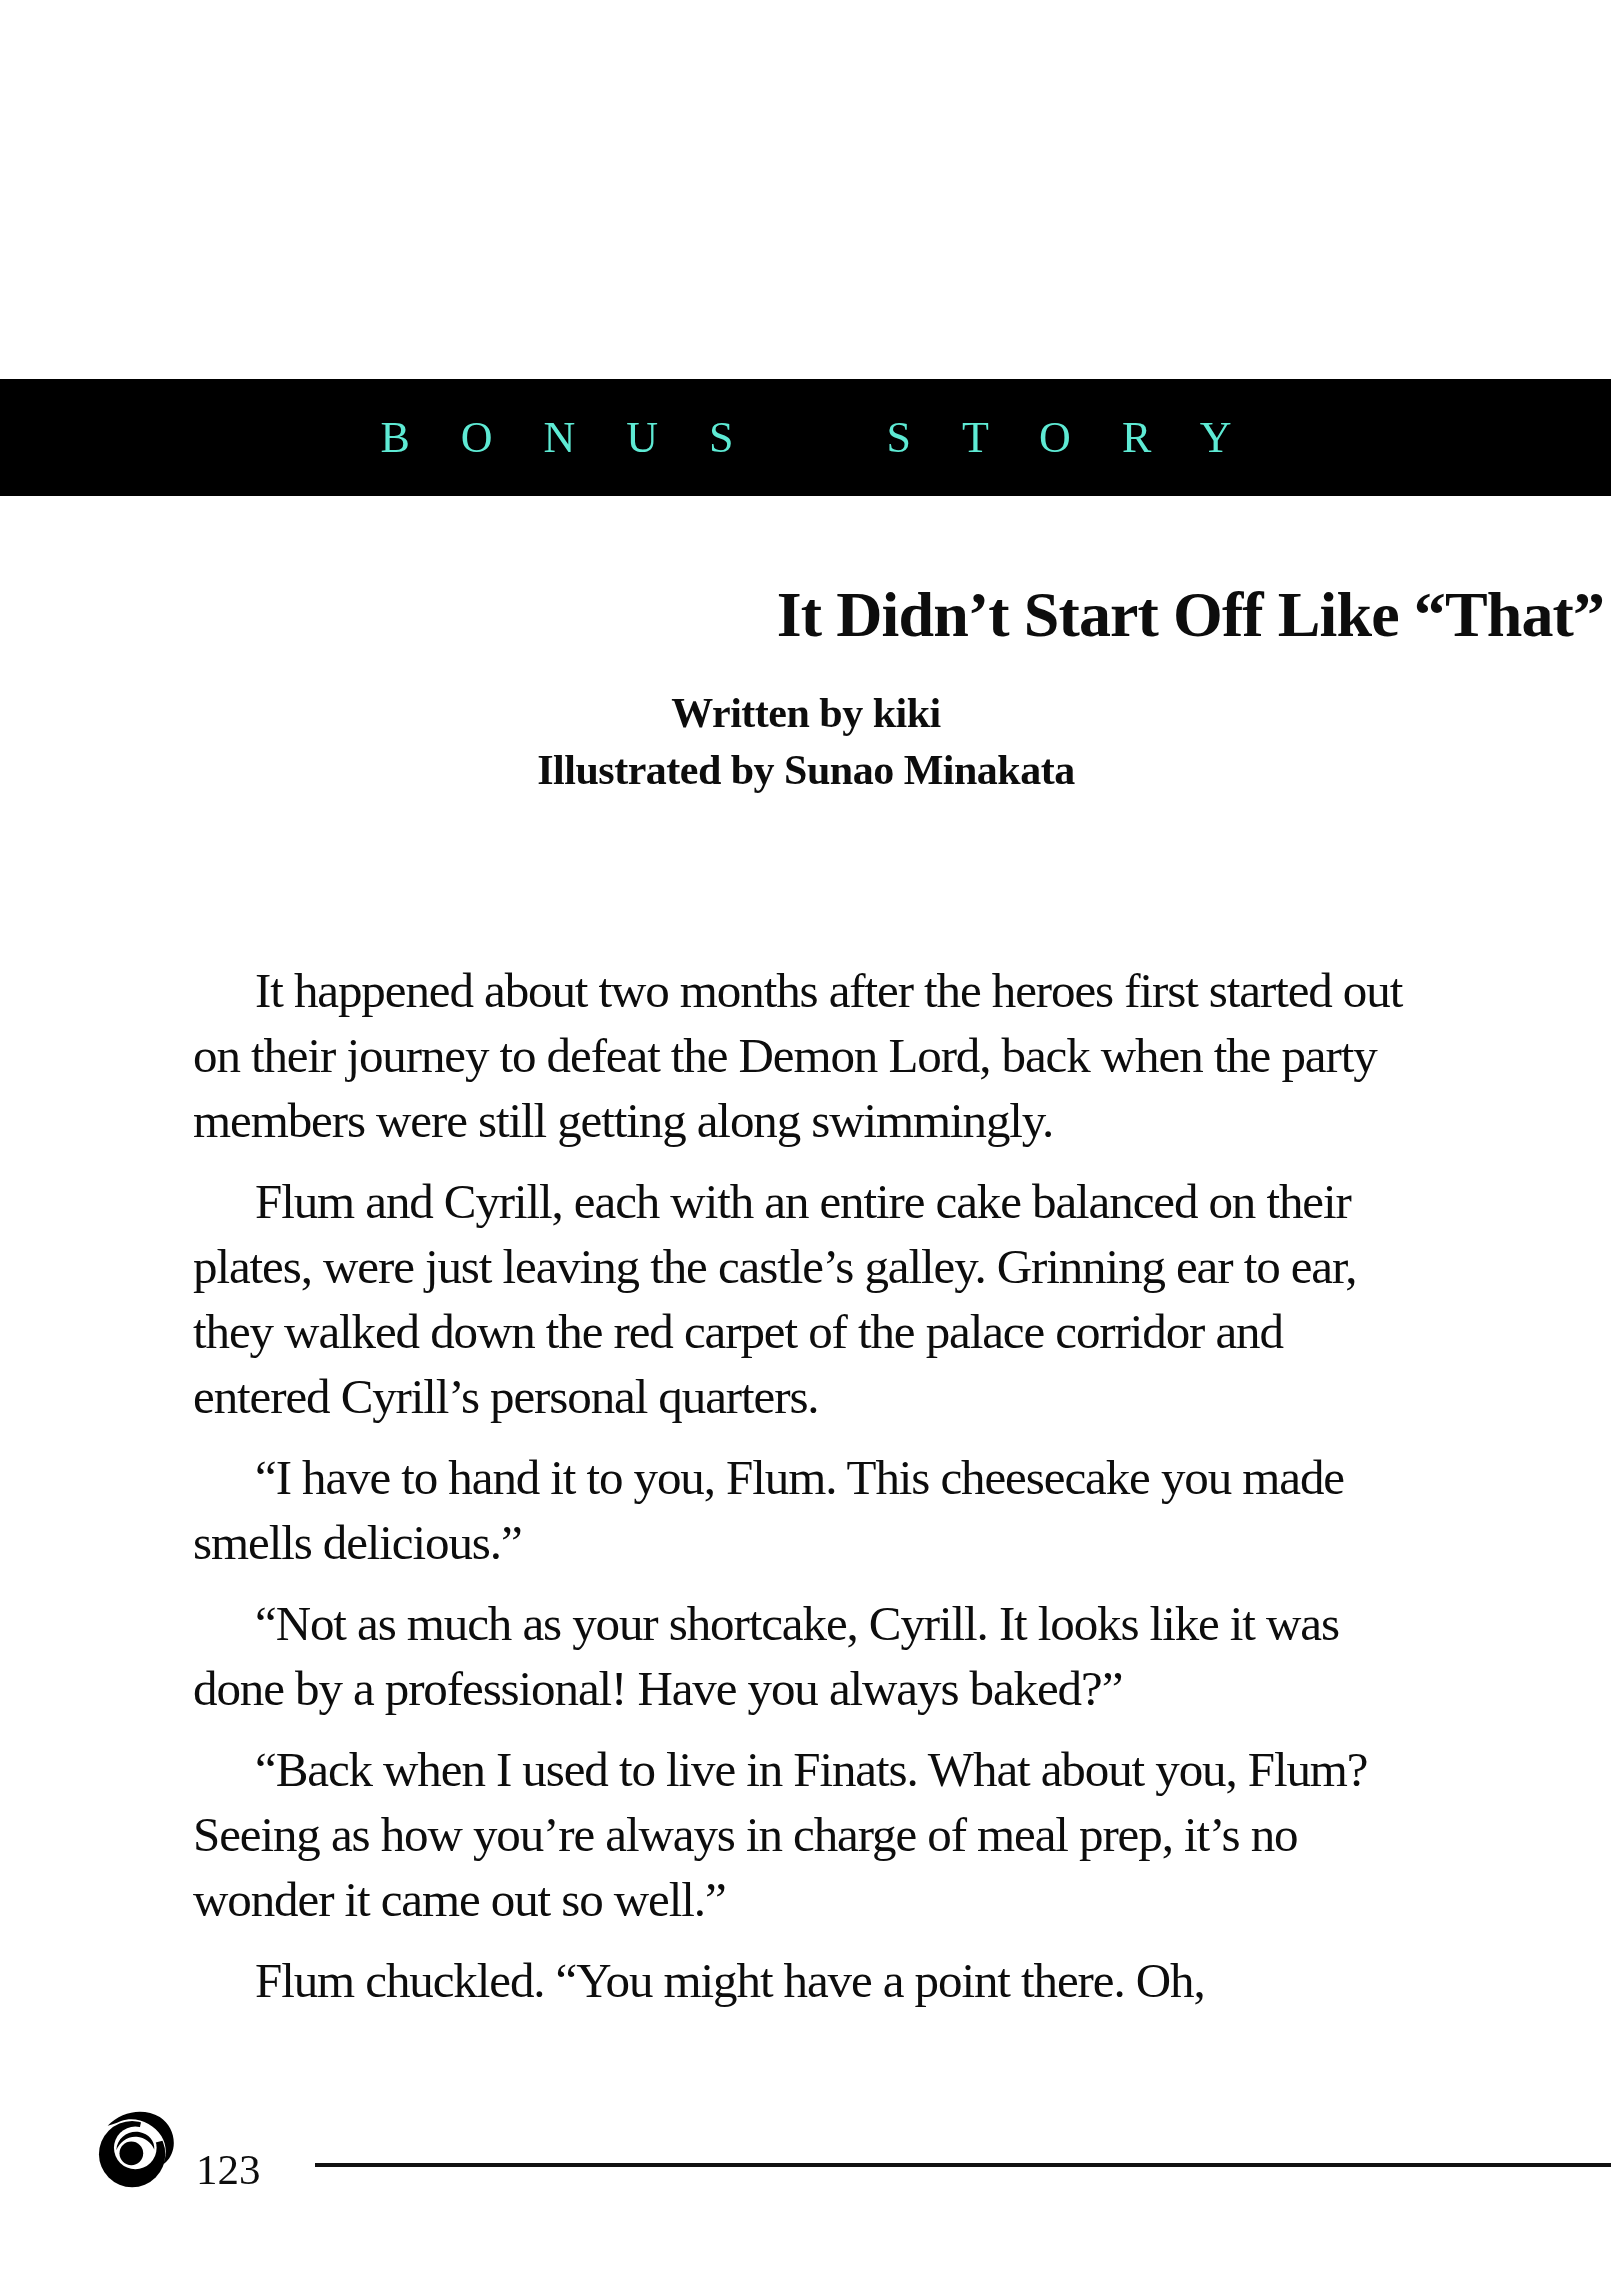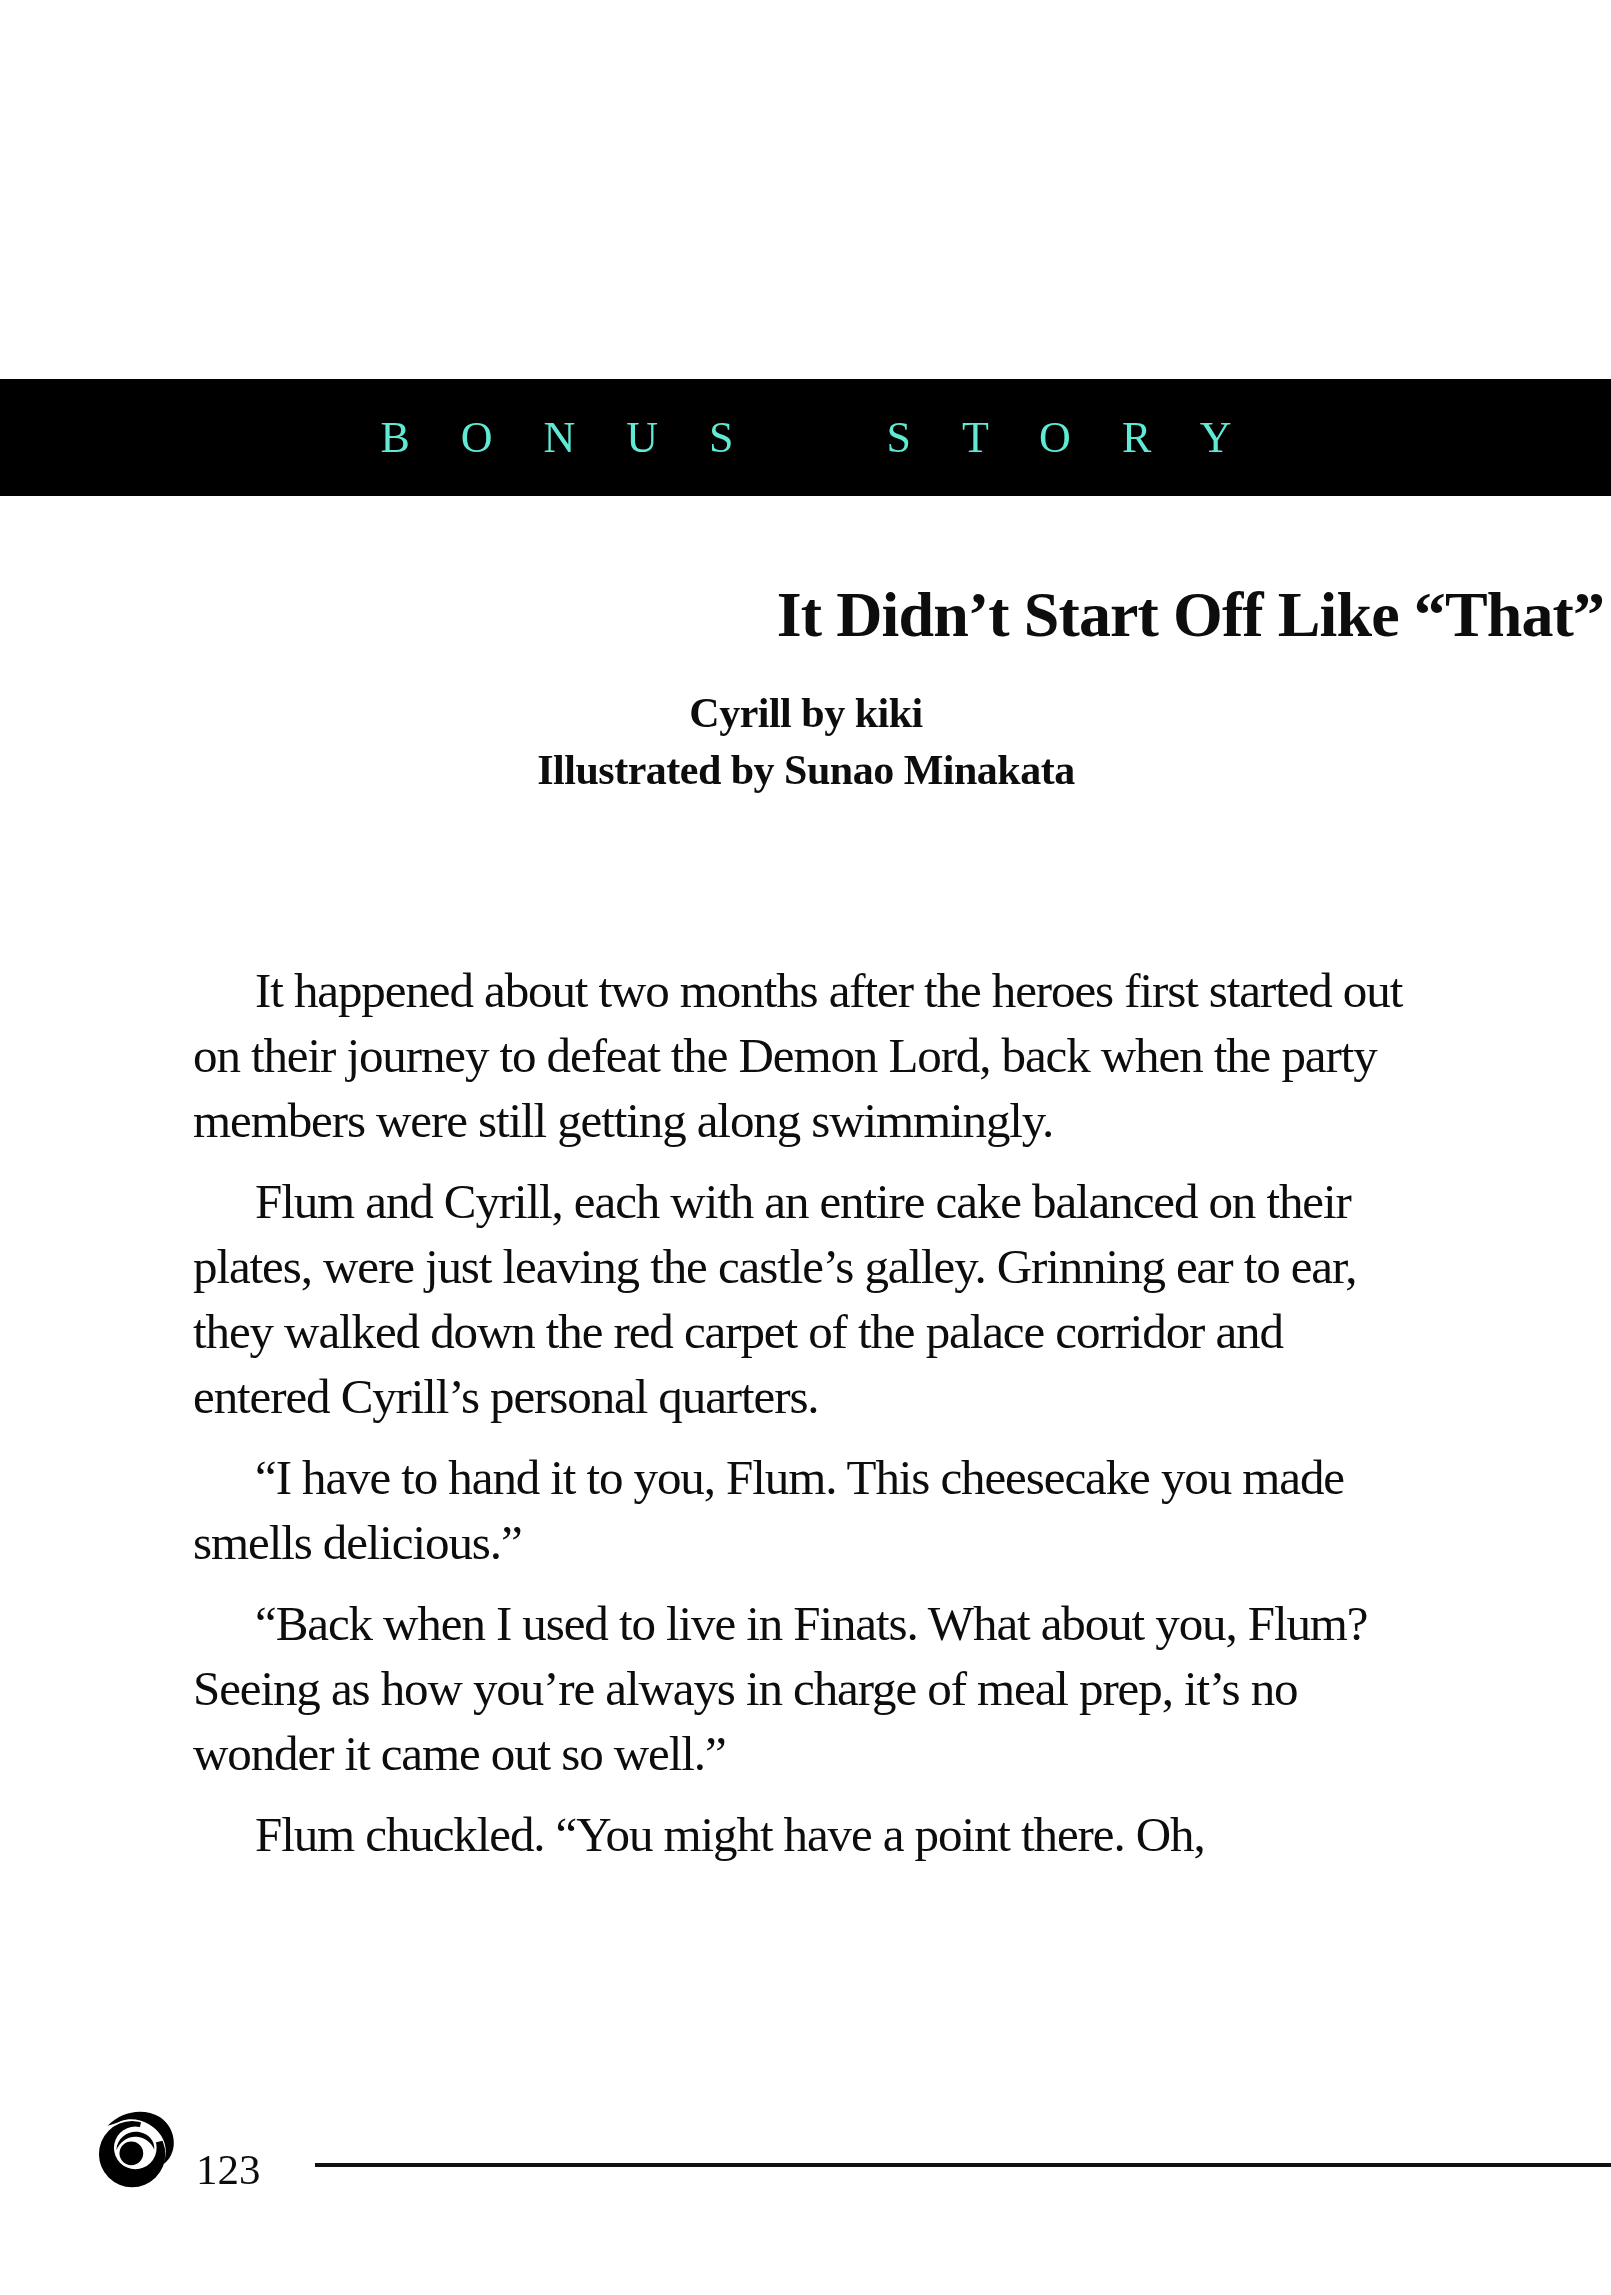--- a/index.html
+++ b/index.html
@@ -66,28 +66,29 @@
 
 <div id="page">
 
   <div class="banner">
     <span class="banner-text">BONUS STORY</span>
   </div>
 
   <h1 class="title">It Didn’t Start Off Like “That”</h1>
 
   <div class="byline">
-    <div>Cyrill by kiki</div>
+    <div>Written by kiki</div>
     <div>Illustrated by Sunao Minakata</div>
   </div>
 
   <div class="story">
       <p>It happened about two months after the heroes first started out on their journey to defeat the Demon Lord, back when the party members were still getting along swimmingly.</p>
       <p>Flum and Cyrill, each with an entire cake balanced on their plates, were just leaving the castle’s galley. Grinning ear to ear, they walked down the red carpet of the palace corridor and entered Cyrill’s personal quarters.</p>
       <p>“I have to hand it to you, Flum. This cheesecake you made smells delicious.”</p>
+      <p>“Not as much as your shortcake, Cyrill. It looks like it was done by a professional! Have you always baked?”</p>
       <p>“Back when I used to live in Finats. What about you, Flum? Seeing as how you’re always in charge of meal prep, it’s no wonder it came out so well.”</p>
       <p>Flum chuckled. “You might have a point there. Oh,</p>
     </div>
 
   <div class="footer-logo">
     <svg viewBox="0 0 100 112" xmlns="http://www.w3.org/2000/svg" aria-hidden="true">
       <circle cx="47" cy="60" r="42" fill="#000000"></circle>
       <circle cx="51" cy="52" r="27" fill="#ffffff"></circle>
       <path d="M51,52 L64,-6 L120,34 Z" fill="#ffffff"></path>
       <path d="M27,55 C28,39 42,30 56,32 C68,34 76,44 75,54 C71,45 63,39 53,38 C41,37 31,45 27,55 Z" fill="#000000"></path>

